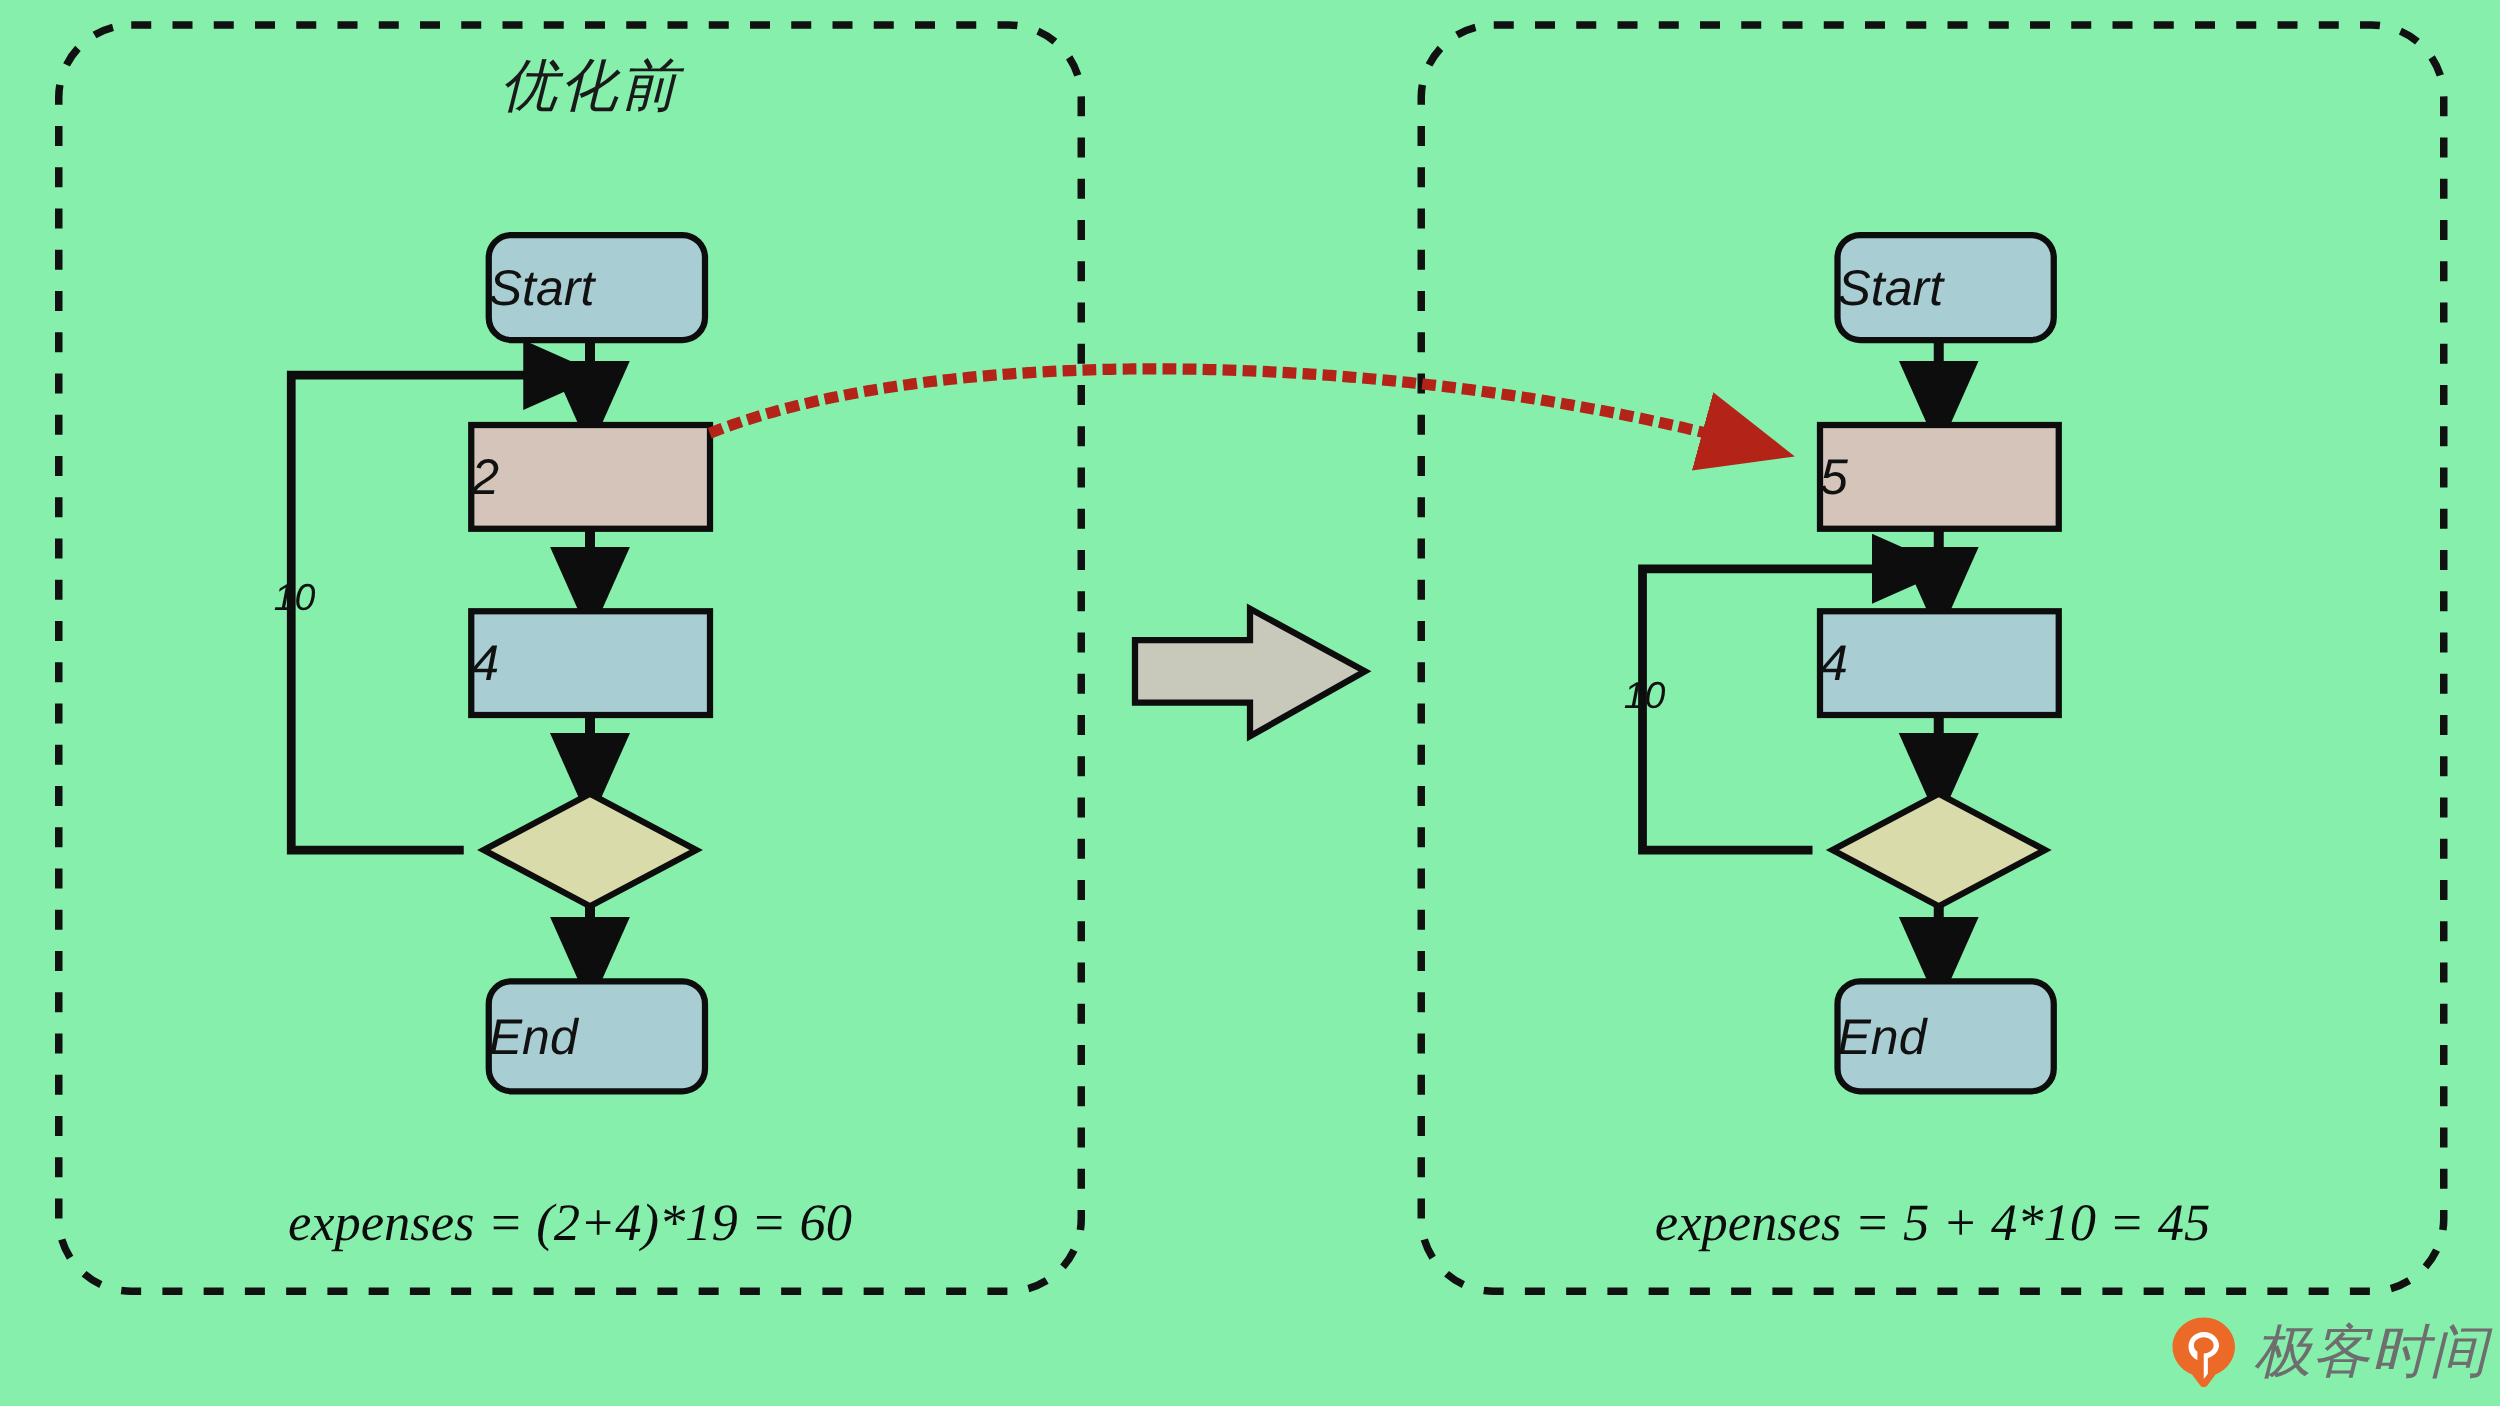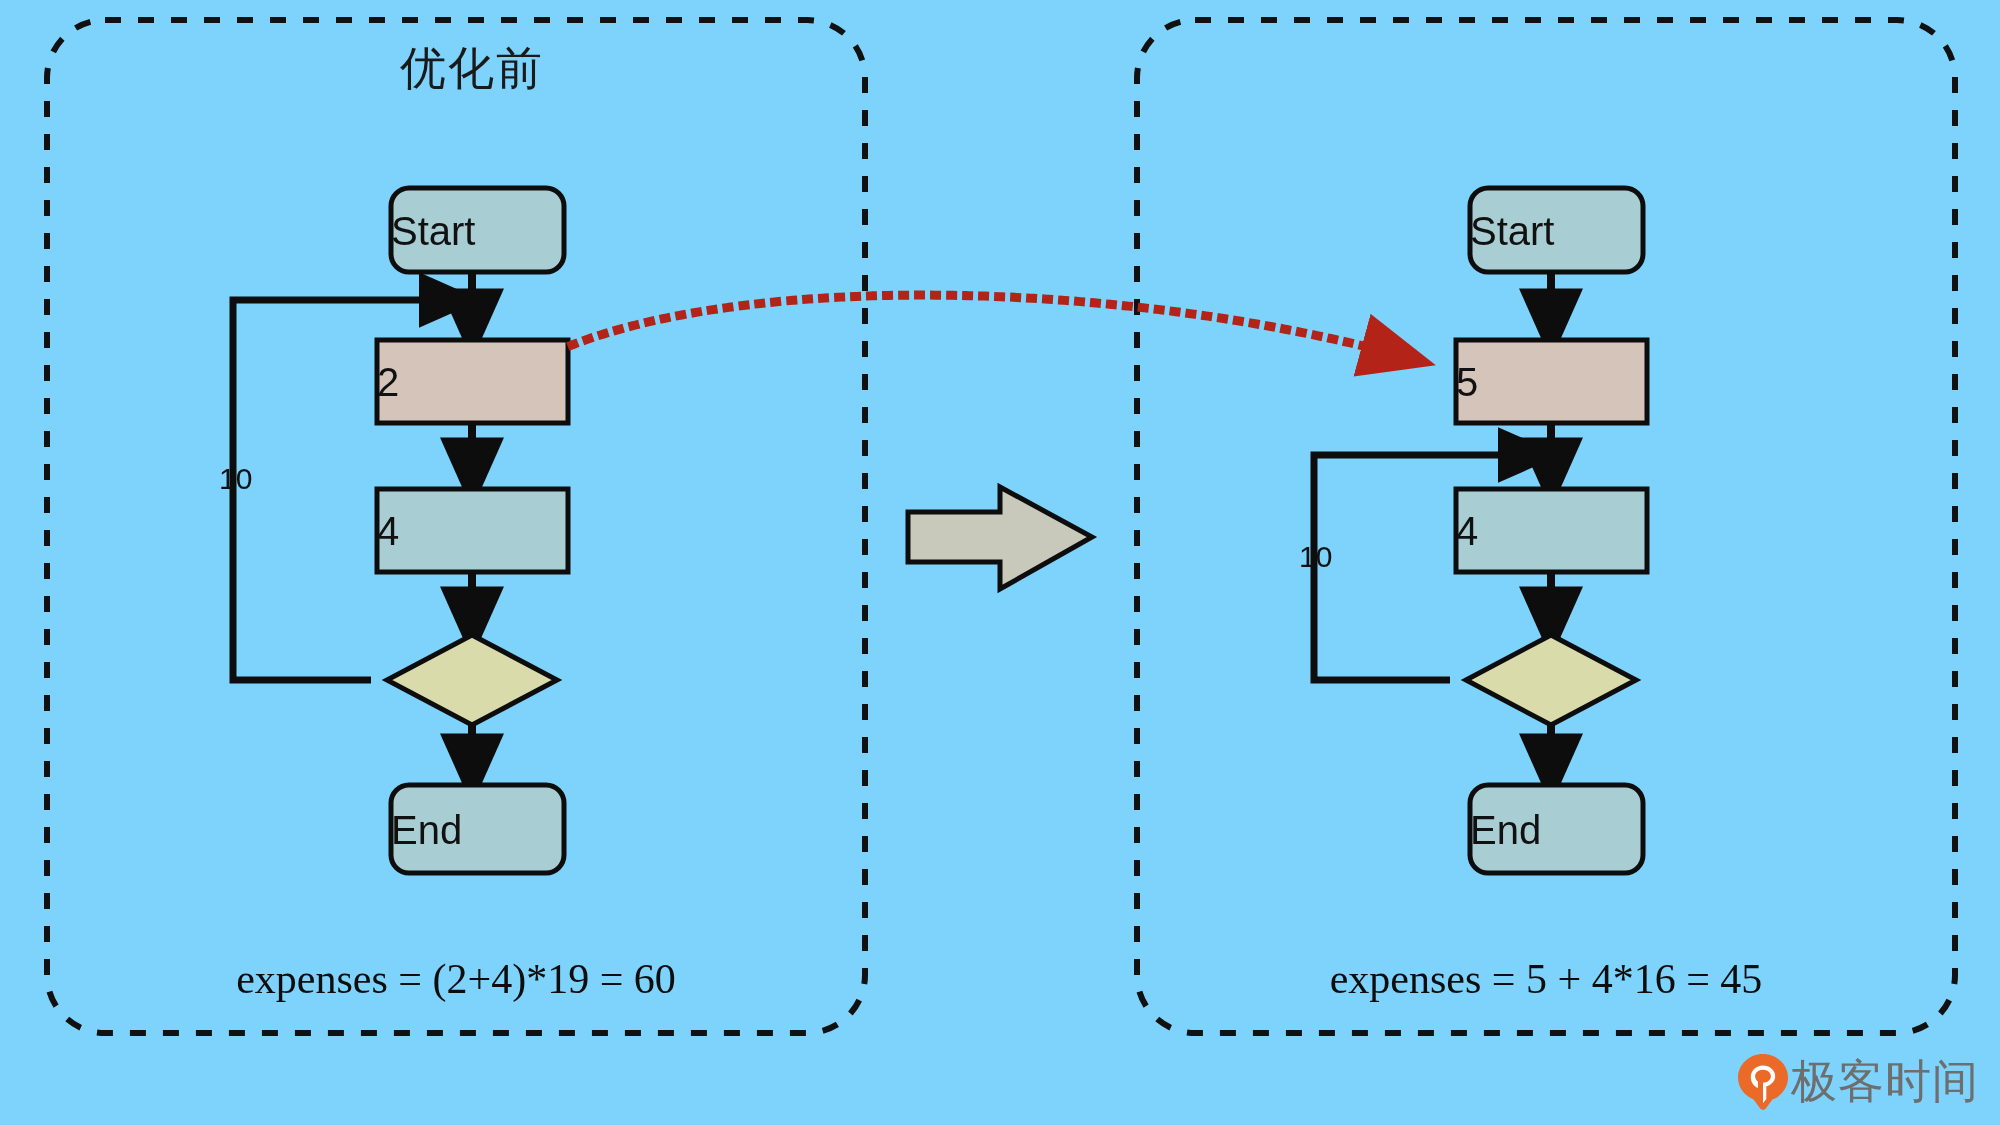--- a/index.html
+++ b/index.html
@@ -12,21 +12,22 @@
     height: 1125px;
     position: relative;
     overflow: hidden;
     font-family: "Liberation Sans", sans-serif;
   }
   #stage {
     position: absolute;
     left: 0; top: 0;
     width: 2000px;
     height: 1125px;
-    background: #7dd3fc;
+    background: #86efac;
+    font-style: italic;
   }
   .svg-layer {
     position: absolute;
     left: 0; top: 0;
     width: 2000px;
     height: 1125px;
   }
   
   .panel-title {
     position: absolute;
@@ -61,20 +62,21 @@
     white-space: nowrap;
     text-align: center;
   }
   
   #logo {
     position: absolute;
     left: 1735px;
     top: 1052px;
     display: flex;
     align-items: center;
+    gap: 12px;
   }
   #logo .mark {
     width: 56px;
     height: 58px;
     position: relative;
   }
   #logo .logo-text {
     font-size: 46px;
     color: #6e6e6e;
     font-family: "DejaVu Sans", "Liberation Sans", sans-serif;
@@ -155,21 +157,21 @@
   <div class="node-label" style="left:391px; top:810px; width:173px;">End</div>
   <div class="loop-label" style="left:178px; top:462px;">10</div>
 
   <div class="node-label" style="left:1470px; top:211px; width:173px;">Start</div>
   <div class="node-label" style="left:1456px; top:362px; width:191px;">5</div>
   <div class="node-label" style="left:1456px; top:511px; width:191px;">4</div>
   <div class="node-label" style="left:1470px; top:810px; width:173px;">End</div>
   <div class="loop-label" style="left:1258px; top:540px;">10</div>
 
   <div class="caption" style="left:56px; top:955px; width:800px;">expenses = (2+4)*19 = 60</div>
-  <div class="caption" style="left:1146px; top:955px; width:800px;">expenses = 5 + 4*16 = 45</div>
+  <div class="caption" style="left:1146px; top:955px; width:800px;">expenses = 5 + 4*10 = 45</div>
 
   <div id="logo">
     <span class="mark">
       <svg viewBox="0 0 56 58" width="56" height="58">
         <path d="M28 2 C14.2 2 3 12.6 3 25.6 C3 35.4 9.3 43.8 18.6 47.6 L25.2 56.4 C26.6 58.2 29.4 58.2 30.8 56.4 L37.4 47.6 C46.7 43.8 53 35.4 53 25.6 C53 12.6 41.8 2 28 2 Z" fill="#ec6a27"></path>
         <path d="M28 13.5 C21.2 13.5 15.8 18.6 15.8 25.2 C15.8 30.1 18.7 34.2 22.9 36.0 L22.9 29.4 C21.2 28.2 20.1 26.3 20.1 24.2 C20.1 20.6 23.6 17.7 28 17.7 C32.4 17.7 35.9 20.6 35.9 24.2 C35.9 27.8 32.4 30.7 28 30.7 L28 51.2 L31.3 47.0 L31.3 34.4 C36.4 33.0 40.2 28.9 40.2 24.2 C40.2 18.3 34.8 13.5 28 13.5 Z" fill="#ffffff"></path>
       </svg>
     </span>
     <span class="logo-text">极客时间</span>
   </div>

